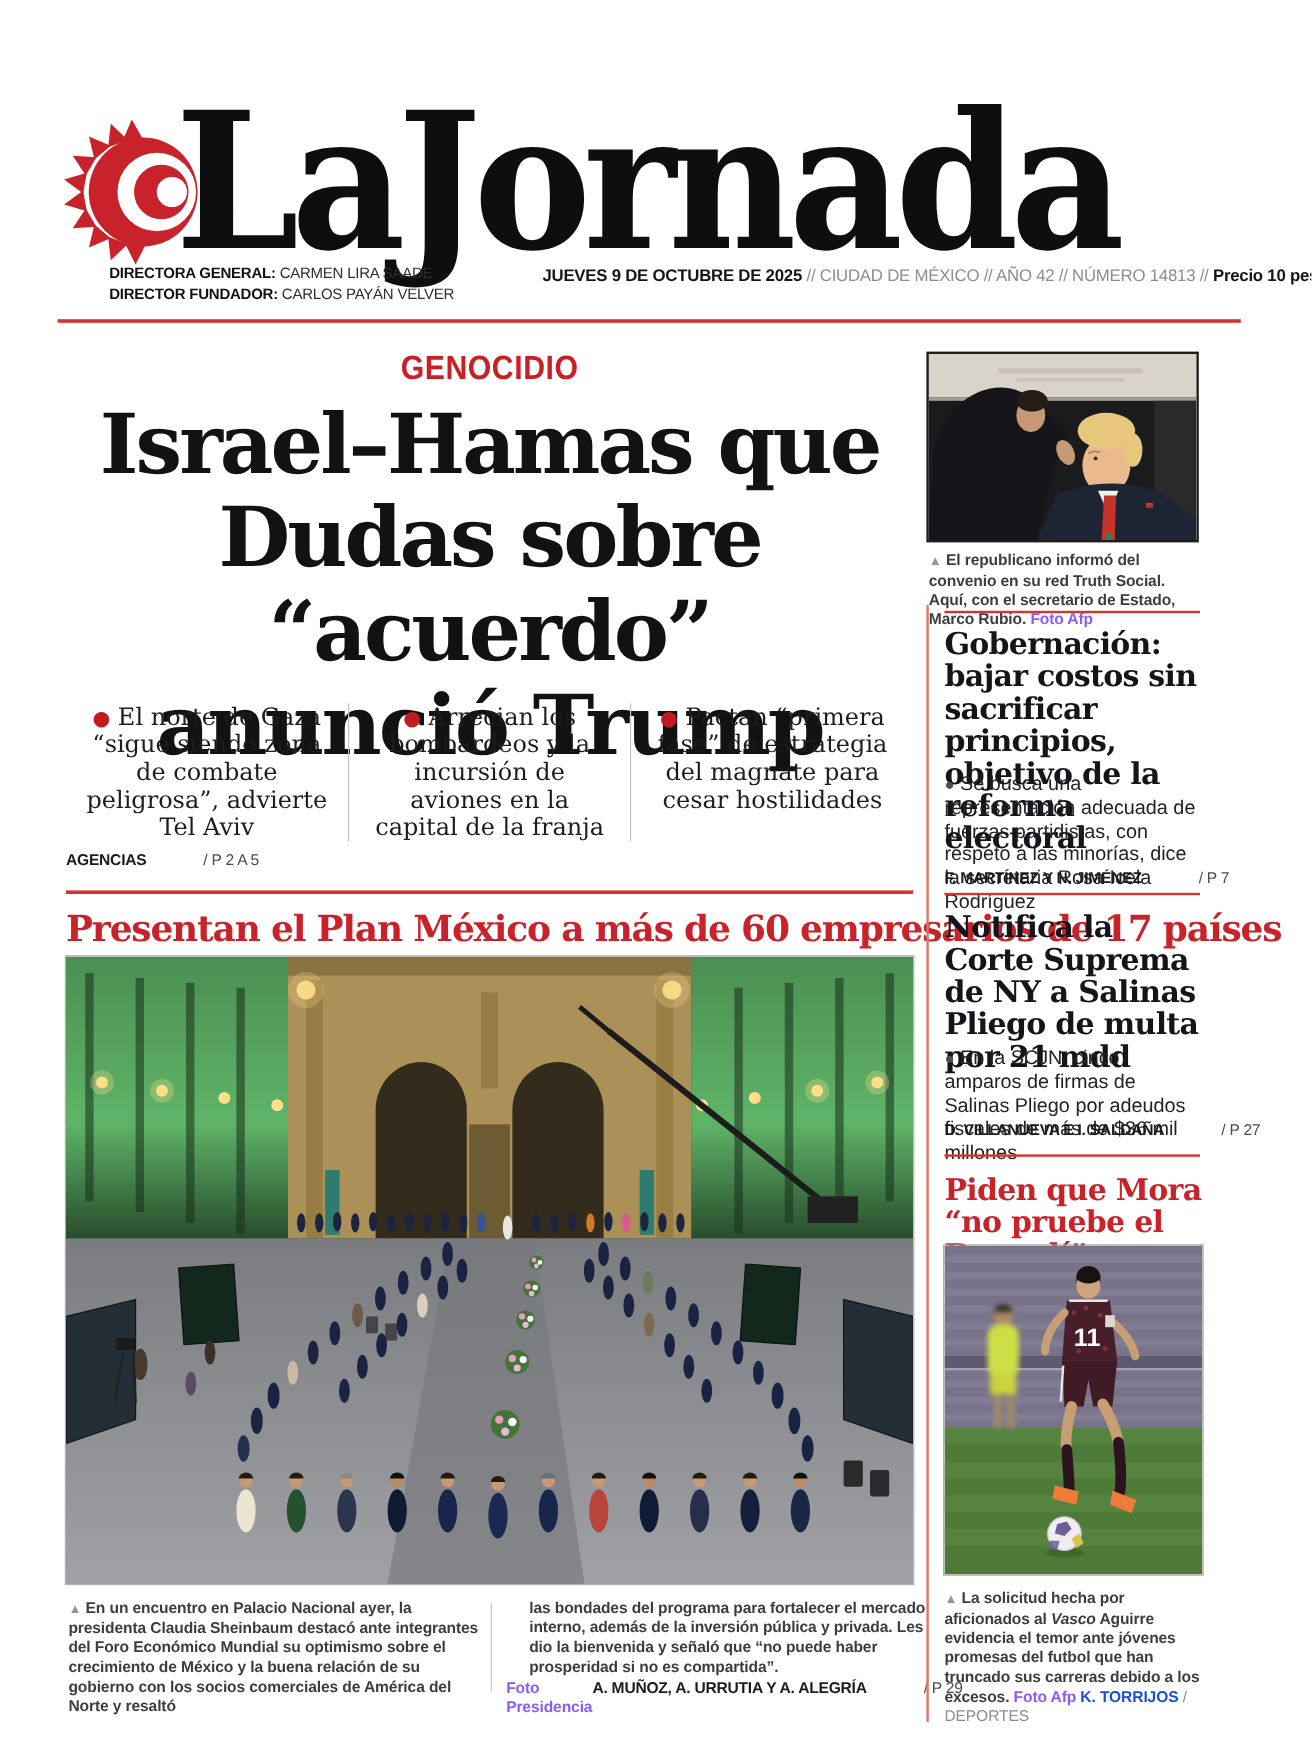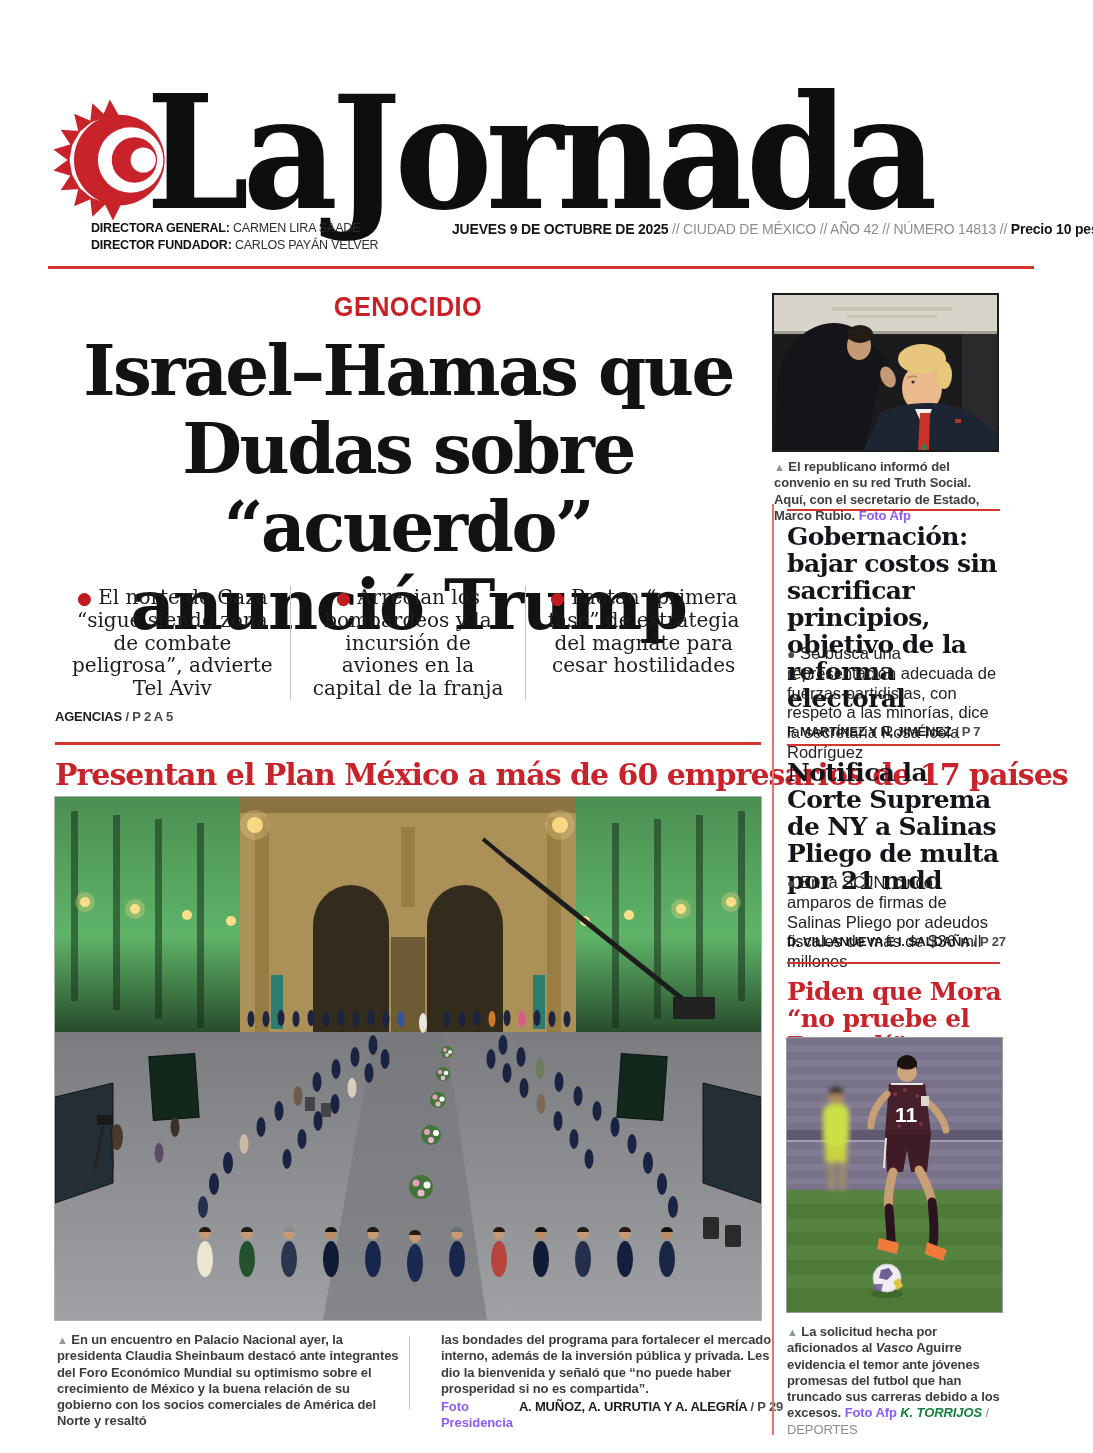--- a/index.html
+++ b/index.html
@@ -25,29 +25,29 @@
           color:#cb1f26;letter-spacing:.5px;transform:scaleX(.9);transform-origin:center top;}
   .lead-head{left:55px;top:332px;width:706px;text-align:center;font-weight:bold;
              font-size:69px;line-height:1.13;letter-spacing:-2.5px;color:#121212;}
   .bullets{left:55px;top:586px;width:706px;display:flex;}
   .bullets .cell{flex:1;padding:0 16px;text-align:center;font-family:"DejaVu Serif",serif;
                  font-size:20px;line-height:1.14;color:#1d1d1d;}
   .bullets .cell+.cell{border-left:1px solid #c4c4c4;}
   .dot-red{color:#c11b20;font-size:17px;}
   .dot-gray{color:#4d4d4d;font-size:14px;}
   .byline{font-size:13px;font-weight:bold;letter-spacing:-.2px;color:#1c1c1c;white-space:nowrap;}
-  .byline .pg{font-weight:bold;color:#4a4a4a;}
+  .byline .pg{font-weight:normal;color:#4a4a4a;margin-left:44px;}
   .plan-head{left:55px;top:757px;width:706px;font-family:"DejaVu Serif",serif;font-weight:bold;
              font-size:30px;letter-spacing:-1px;color:#c8232a;white-space:nowrap;}
 
   
   .cap{font-size:13px;font-weight:bold;line-height:1.25;letter-spacing:-.1px;color:#3d3d3d;}
   .cap .mark{color:#8f979e;font-size:11px;}
   .cap .credit{color:#8b5cf6;}
-  .cap .sig{color:#15803d;font-style:italic;}
+  .cap .sig{color:#1d4ed8;}
   .cap .sig2{color:#8d8d8d;font-weight:normal;}
   .cap .it{font-style:italic;}
   .cap-row2{display:flex;justify-content:center;margin-top:2px;}
 
   
   .side-head{font-family:"DejaVu Serif",serif;font-weight:bold;font-size:25px;line-height:1.08;
              letter-spacing:-.6px;color:#14141b;}
   .side-head.red{color:#c8232a;}
   .side-sum{font-family:Liberation Sans, sans-serif;font-size:16.5px;line-height:1.2;color:#222;}
 

